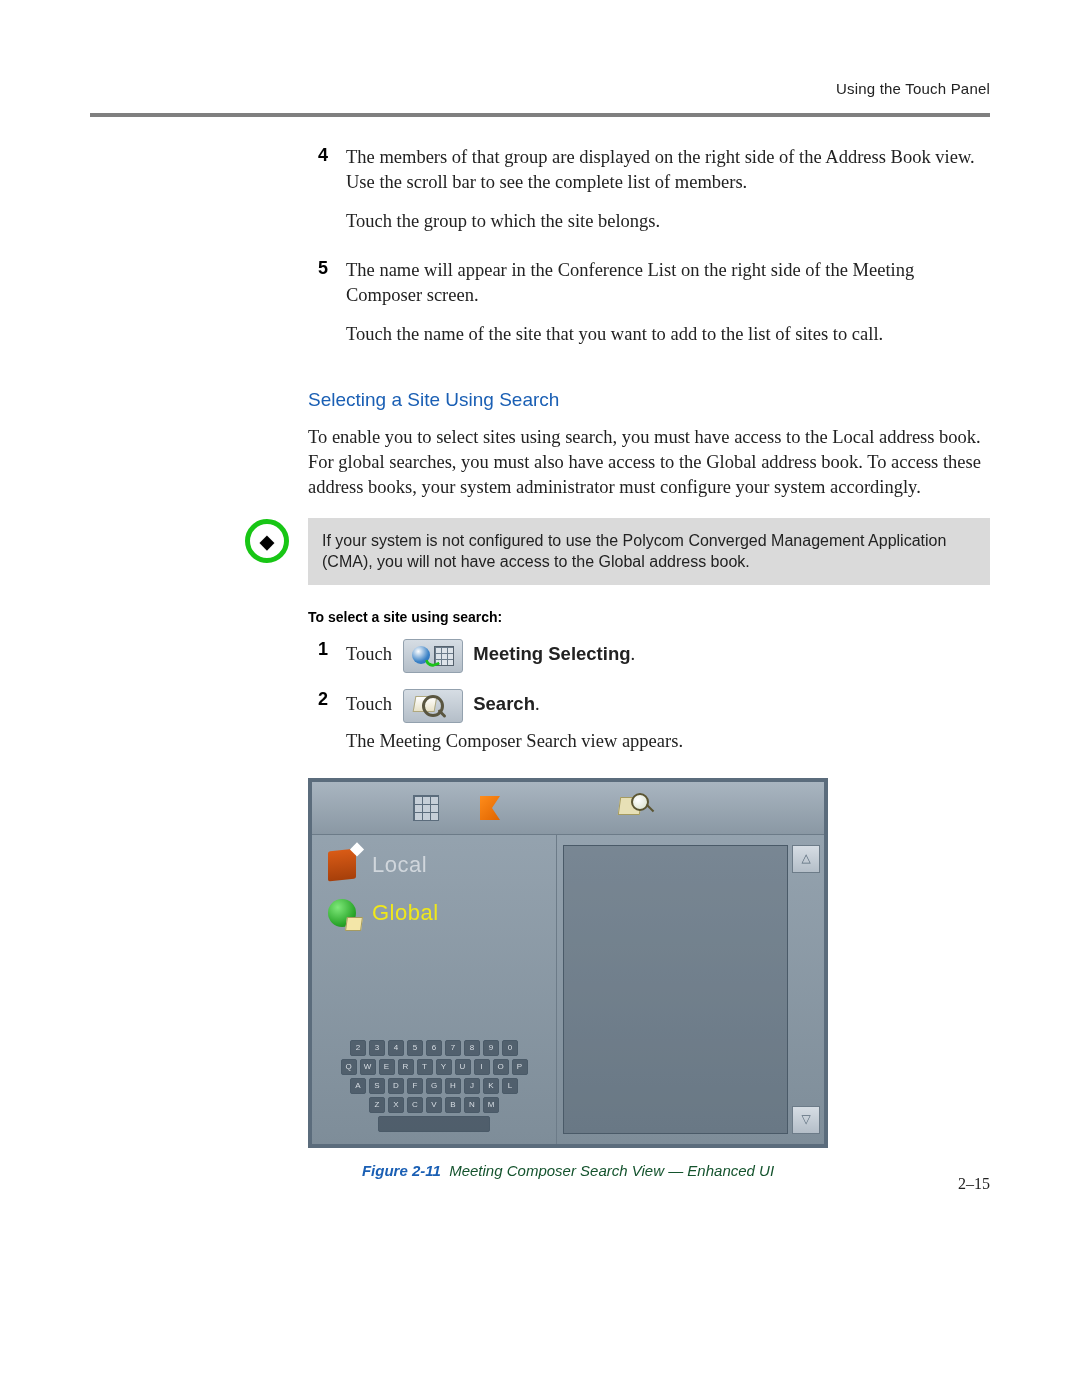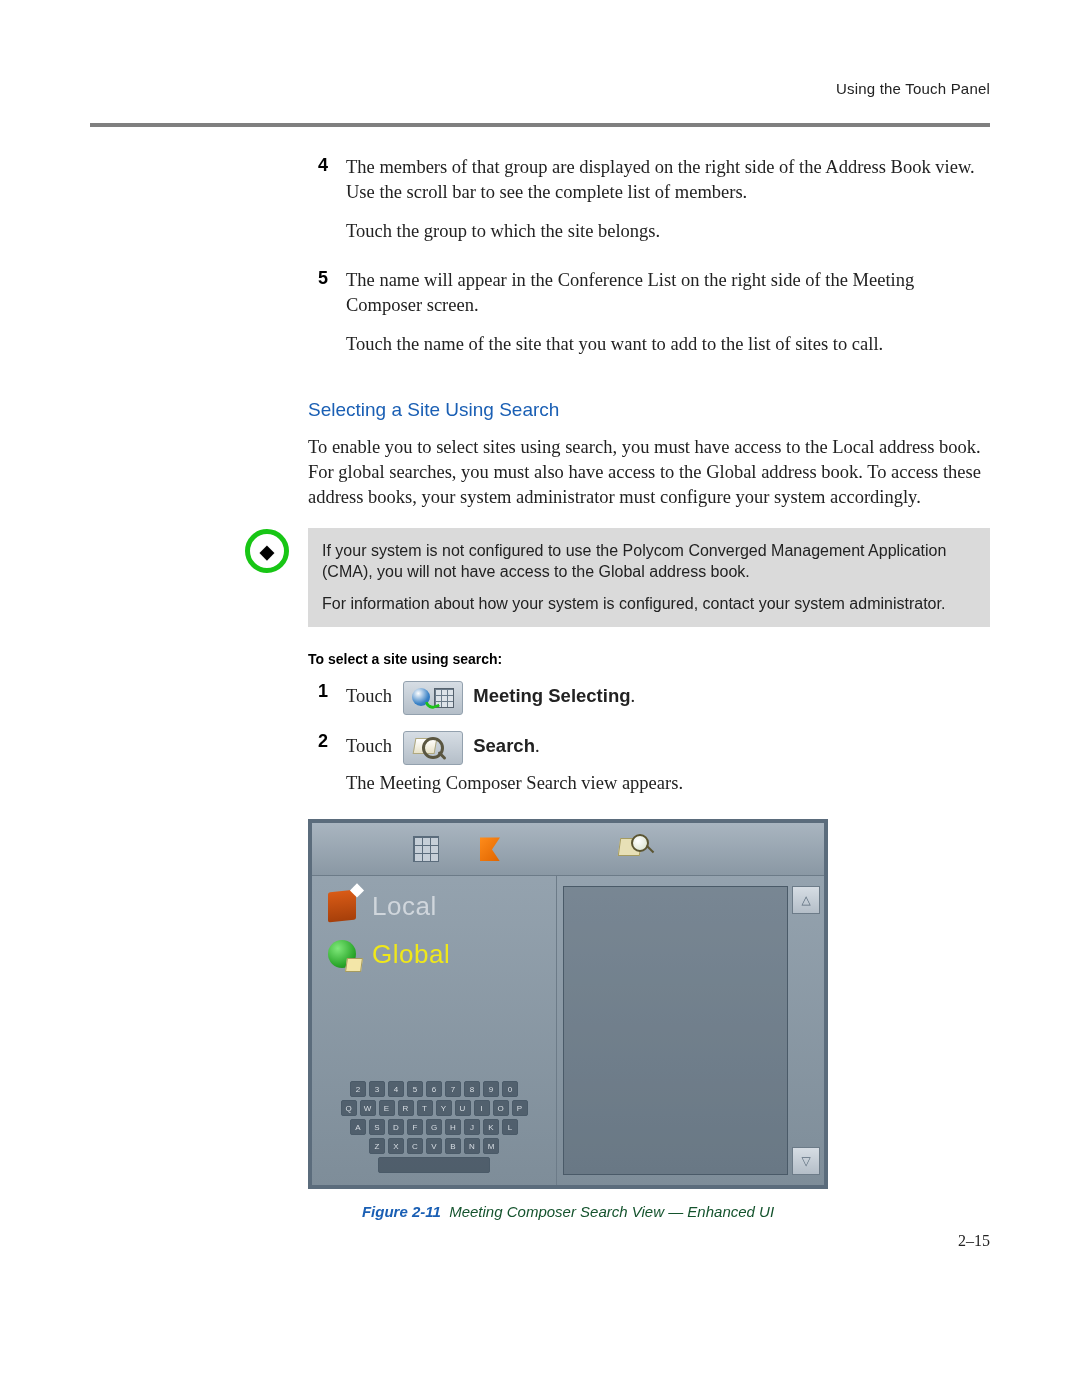--- a/index.html
+++ b/index.html
@@ -14,21 +14,21 @@
     width: 1080px;
     padding: 80px 90px 60px 90px;
     box-sizing: border-box;
     position: relative;
   }
   .header-right {
     text-align: right;
     font-family: Arial, Helvetica, sans-serif;
     font-size: 15px;
     letter-spacing: 0.2px;
-    margin-bottom: 26px;
+    margin-bottom: 16px;
     color: #222;
     font-weight: 400;
   }
   .hr {
     height: 4px;
     background: #7f7f7f;
     border: none;
     margin: 0 0 28px 0;
   }
   .content {
@@ -290,21 +290,21 @@
     color: #5b6c7c;
     font-size: 12px;
   }
   .scroll-track { flex: 1; }
   .list-entry {
     display: flex;
     align-items: center;
     gap: 12px;
     padding: 6px 12px;
     font-family: Arial, Helvetica, sans-serif;
-    font-size: 26px;
+    font-size: 22px;
     letter-spacing: 0.5px;
   }
   .list-entry .icon {
     width: 36px; height: 36px;
     display: flex; align-items: center; justify-content: center;
   }
   .icon-book {
     width: 28px; height: 30px;
     background: linear-gradient(#d95b16, #a63f0a);
     transform: skewY(-6deg);
@@ -370,21 +370,21 @@
     color: #1a5fb4;
     font-weight: 700;
     font-style: italic;
   }
   .figure-caption .cap {
     font-style: italic;
     color: #14532d;
   }
   .page-num {
     position: absolute;
-    bottom: 30px;
+    bottom: 46px;
     right: 90px;
     font-family: Georgia, serif;
     font-size: 16px;
   }
 </style>
 </head>
 <body>
 
 <div class="page">
   <div class="header-right">Using the Touch Panel</div>
@@ -411,21 +411,20 @@
     <p class="body-para">To enable you to select sites using search, you must have access to the Local address book. For global searches, you must also have access to the Global address book. To access these address books, your system administrator must configure your system accordingly.</p>
 
     <div class="note-row">
       <div class="note-icon">
         <div class="ring">
             <span class="arrow">⬥</span>
           </div>
       </div>
       <div class="note-box">
         <p>If your system is not configured to use the Polycom Converged Management Application (CMA), you will not have access to the Global address book.</p>
-        <p>For information about how your system is configured, contact your system administrator.</p>
       </div>
     </div>
 
     <div class="sub-heading-bold">To select a site using search:</div>
 
     <div class="step">
       <div class="step-num">1</div>
       <div class="step-body">
         <p class="tight">
           <span>Touch </span>

